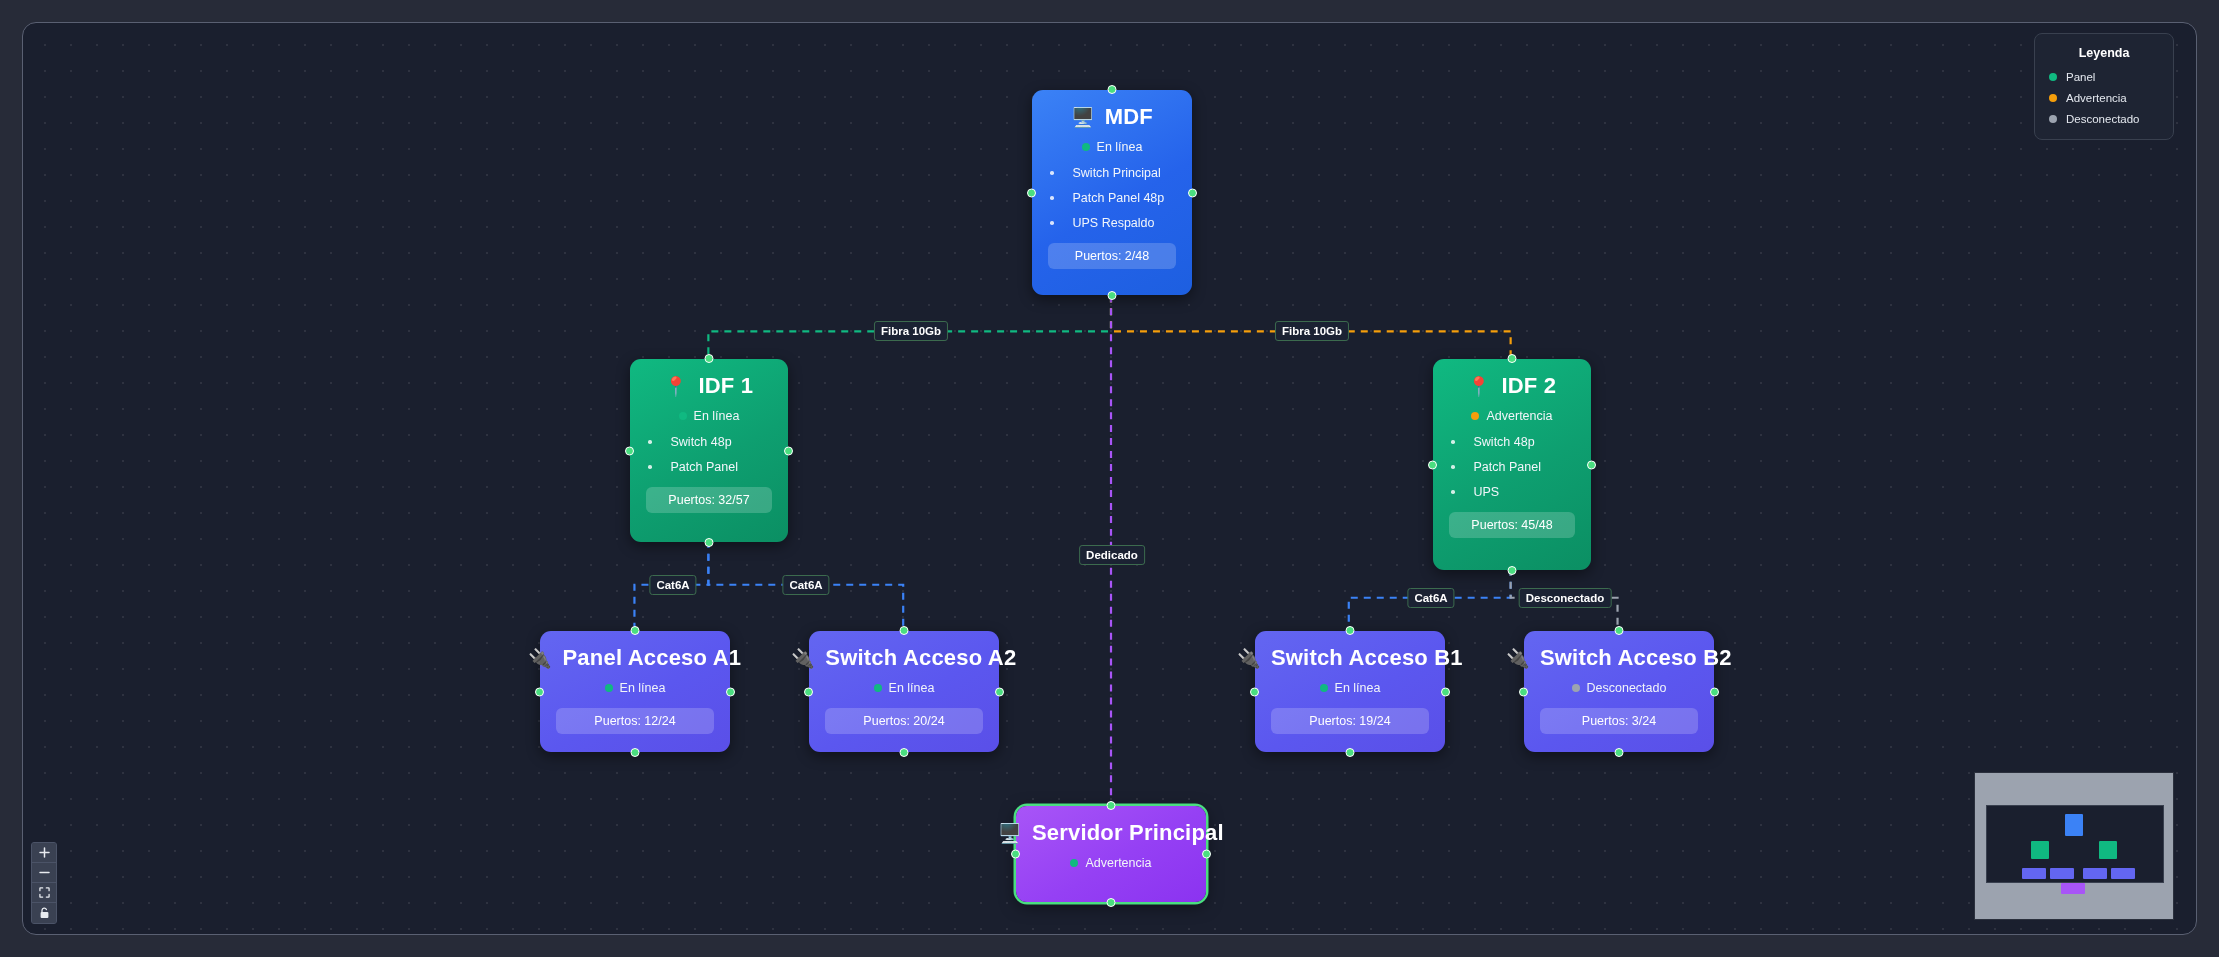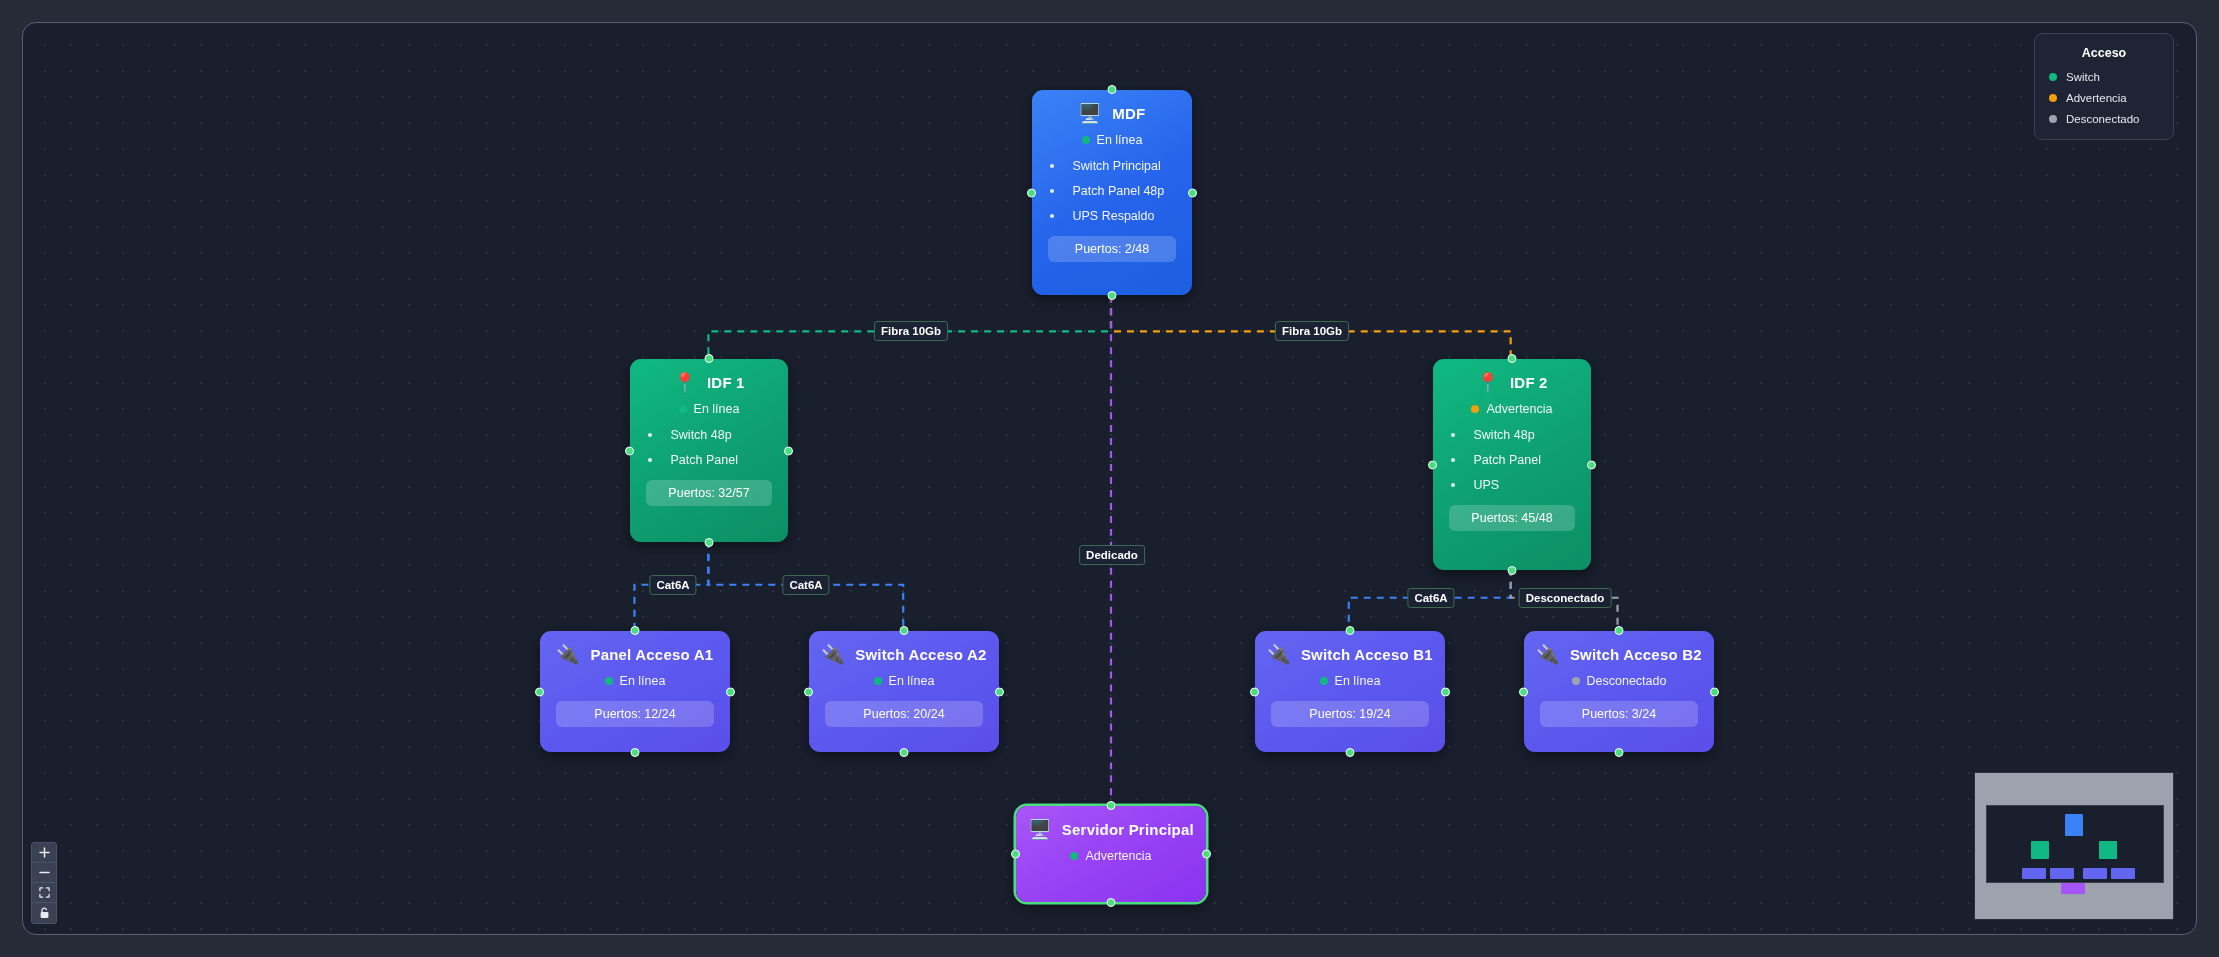--- a/index.html
+++ b/index.html
@@ -35,21 +35,21 @@
     box-shadow: 0 4px 14px rgba(0,0,0,0.45);
   }
   .node.blue  { background: linear-gradient(150deg,#3b82f6 0%,#2563eb 55%,#1d5fe0 100%); }
   .node.green { background: linear-gradient(150deg,#10b981 0%,#0e9f70 55%,#0b8f63 100%); }
   .node.violet{ background: linear-gradient(150deg,#6366f1 0%,#5b57ef 55%,#5a4fe8 100%); }
   .node.purple{ background: linear-gradient(150deg,#a855f7 0%,#9540f4 55%,#8b33f0 100%); }
   .node.selected { box-shadow: 0 0 0 2.5px #4ade80, 0 4px 16px rgba(0,0,0,0.5); }
 
   .node-head { display: flex; align-items: center; justify-content: center; gap: 10px; }
   .node-emoji { font-size: 19px; line-height: 1; }
-  .node-title { font-size: 15px; font-weight: bold; letter-spacing: .2px; white-space: nowrap; }
+  .node-title { font-size: 22px; font-weight: bold; letter-spacing: .2px; white-space: nowrap; }
 
   .node-status { display:flex; align-items:center; justify-content:center; gap:7px; margin-top: 10px; }
   .dot { width: 8px; height: 8px; border-radius: 50%; display:inline-block; flex:0 0 auto; }
   .node-status-txt { font-size: 12.5px; color: #f1f5f9; white-space: nowrap; }
 
   .node-list { margin-top: 12px; padding-left: 2px; }
   .node-list li {
     list-style: none; font-size: 12.5px; color: #f2f6fb;
     margin-bottom: 11px; display:flex; align-items:center; gap:19px; white-space: nowrap;
   }
@@ -318,25 +318,25 @@
             <span class="node-status-txt">Advertencia</span>
           </div>
           <span class="handle h-t"></span>
           <span class="handle h-b"></span>
           <span class="handle h-l"></span>
           <span class="handle h-r"></span>
         </div>
       </div>
 
     <div id="legend">
-      <h4>Acceso</h4>
+      <h4>Leyenda</h4>
       <div id="legend-rows">
           <div class="leg-row">
             <span class="dot" style="background:#10b981"></span>
-            <span class="leg-txt">Switch</span>
+            <span class="leg-txt">Panel</span>
           </div>
           <div class="leg-row">
             <span class="dot" style="background:#f59e0b"></span>
             <span class="leg-txt">Advertencia</span>
           </div>
           <div class="leg-row">
             <span class="dot" style="background:#9ca3af"></span>
             <span class="leg-txt">Desconectado</span>
           </div>
         </div>

